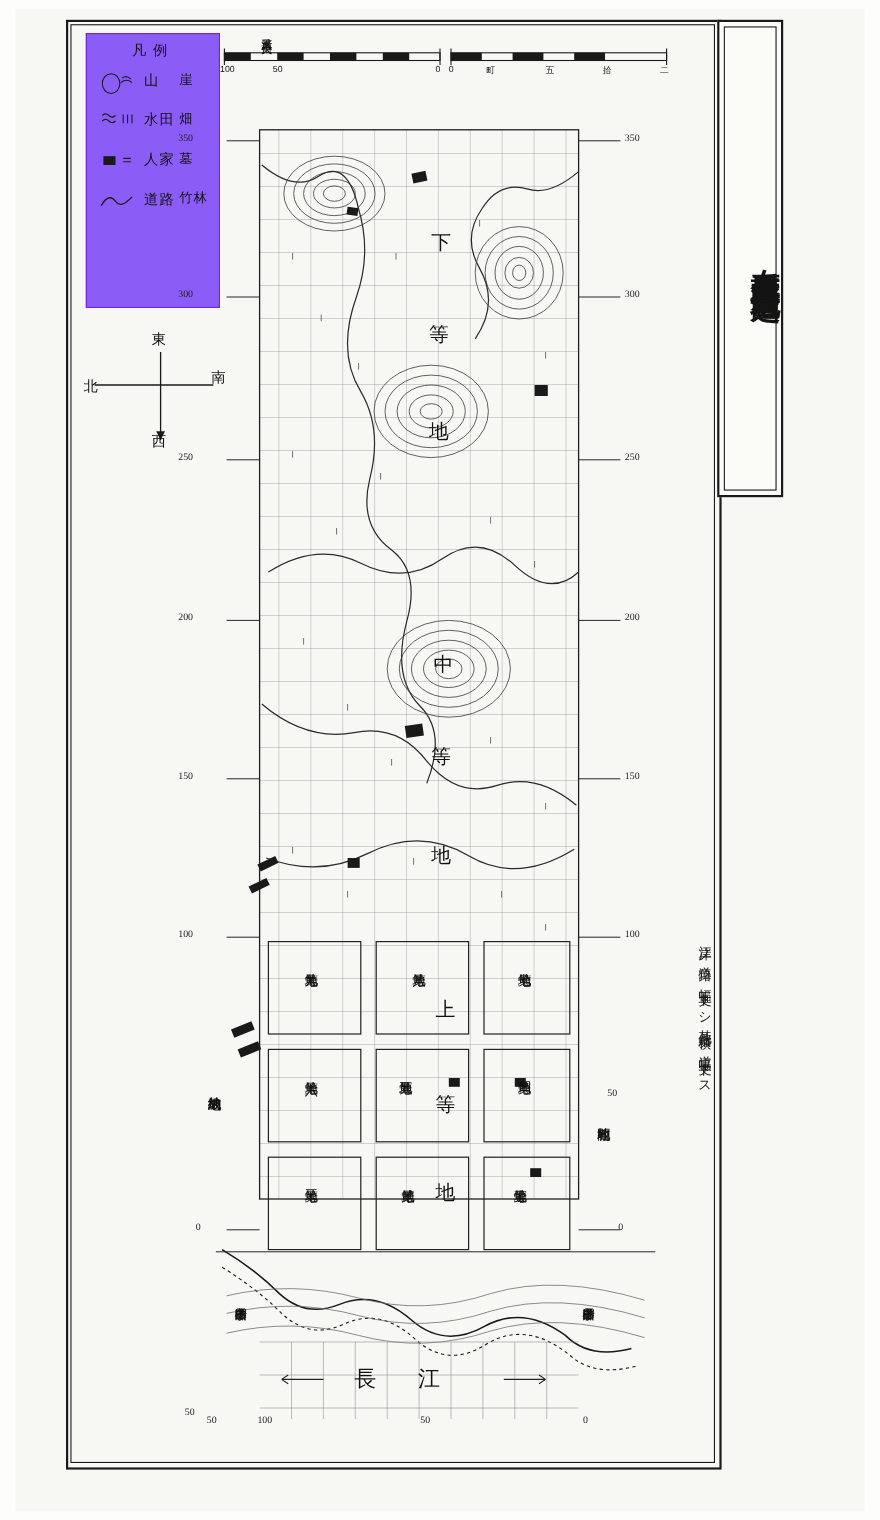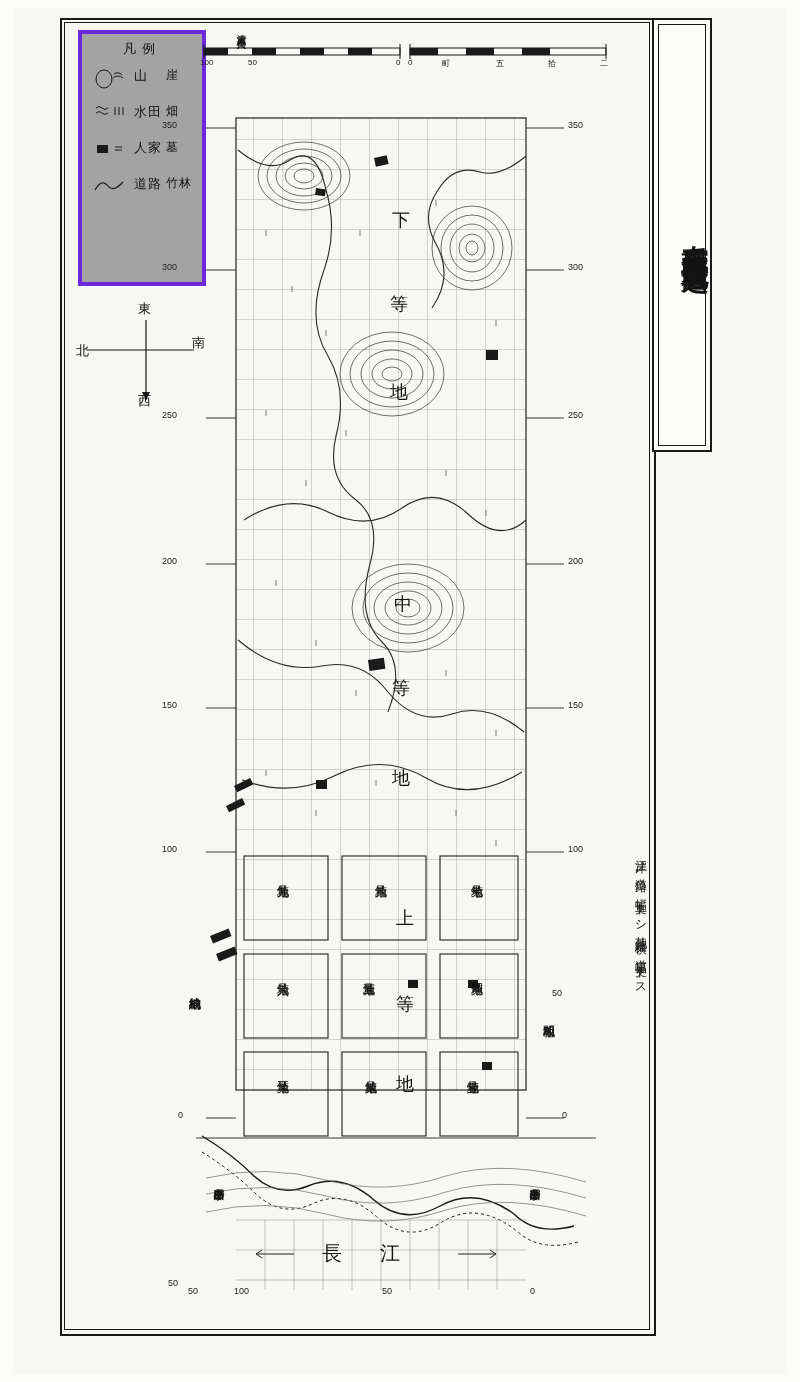--- a/index.html
+++ b/index.html
@@ -16,21 +16,21 @@
   .title-box{position:absolute;left:652px;top:18px;width:56px;height:430px;
              border:2px solid #1a1a1a;background:#fbfbf8;}
   .title-box .inner{position:absolute;left:4px;top:4px;right:4px;bottom:4px;border:1px solid #1a1a1a;}
   .title-text{position:absolute;left:0;top:6px;width:56px;height:418px;
               writing-mode:vertical-rl;text-orientation:upright;
               font-family:"DejaVu Serif","Liberation Serif",serif;
               font-size:27px;line-height:1.08;letter-spacing:2px;
               text-align:center;color:#141414;font-weight:700;}
 
   
-  .legend{position:absolute;left:78px;top:30px;width:120px;height:248px;border:4px solid #6d28d9;background:#a3a3a3;}
+  .legend{position:absolute;left:78px;top:30px;width:120px;height:248px;border:1px solid #6d28d9;background:#8b5cf6;}
   .legend-title{position:absolute;top:6px;left:0;width:120px;text-align:center;
                 font-family:"DejaVu Serif","Liberation Serif",serif;font-size:13px;letter-spacing:6px;}
   .legend-rows{position:absolute;top:30px;left:0;width:120px;}
   .lrow{position:relative;height:36px;}
   .lrow .sym{position:absolute;left:10px;top:2px;width:34px;height:26px;}
   .lrow .lbl{position:absolute;left:52px;top:3px;
              font-family:"DejaVu Serif","Liberation Serif",serif;font-size:13px;letter-spacing:1px;}
   .lrow .lbl2{position:absolute;left:84px;top:3px;
              font-family:"DejaVu Serif","Liberation Serif",serif;font-size:12px;letter-spacing:1px;}
 
@@ -47,21 +47,21 @@
   
   .map{position:absolute;left:196px;top:80px;width:400px;height:1220px;}
   svg{display:block;}
   .lbl{font-family:"DejaVu Serif","Liberation Serif",serif;}
 
   .side-note{position:absolute;left:606px;top:850px;width:44px;height:300px;
              writing-mode:vertical-rl;text-orientation:upright;
              font-family:"DejaVu Serif","Liberation Serif",serif;font-size:12px;
              letter-spacing:2px;line-height:1.5;color:#1b1b1b;}
 
-  .grad-label{position:absolute;font-size:9px;font-family:Liberation Sans, sans-serif;color:#222;}
+  .grad-label{position:absolute;font-size:9px;font-family:Liberation Serif, serif;color:#222;}
   .vlabel{writing-mode:vertical-rl;text-orientation:upright;}
 </style>
 </head>
 <body>
 
 <div class="page">
   <div class="paper-edge"></div>
   <div class="outer-rule"></div>
   <div class="inner-rule"></div>
 

